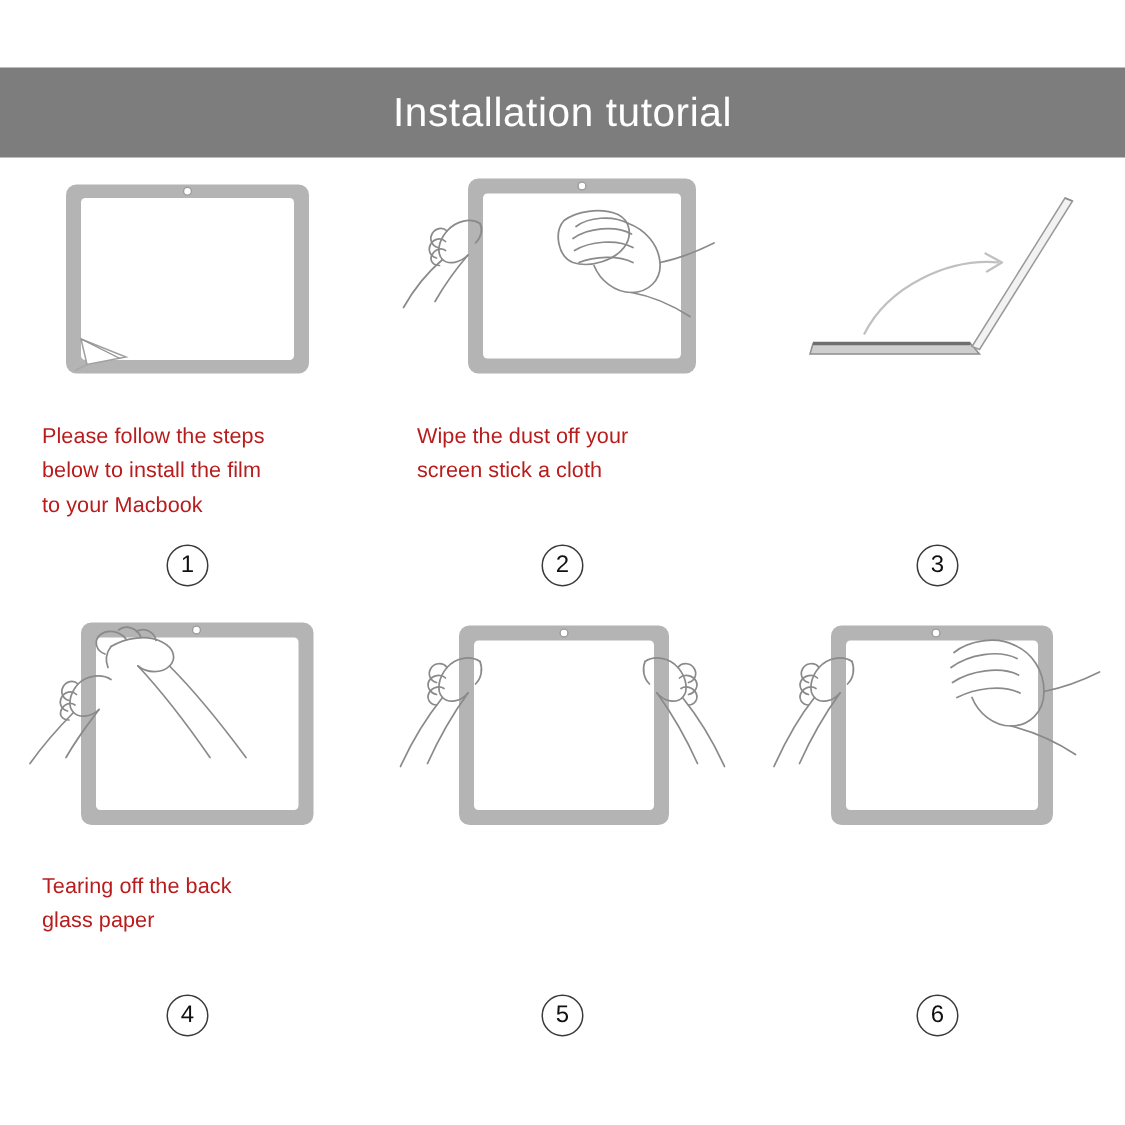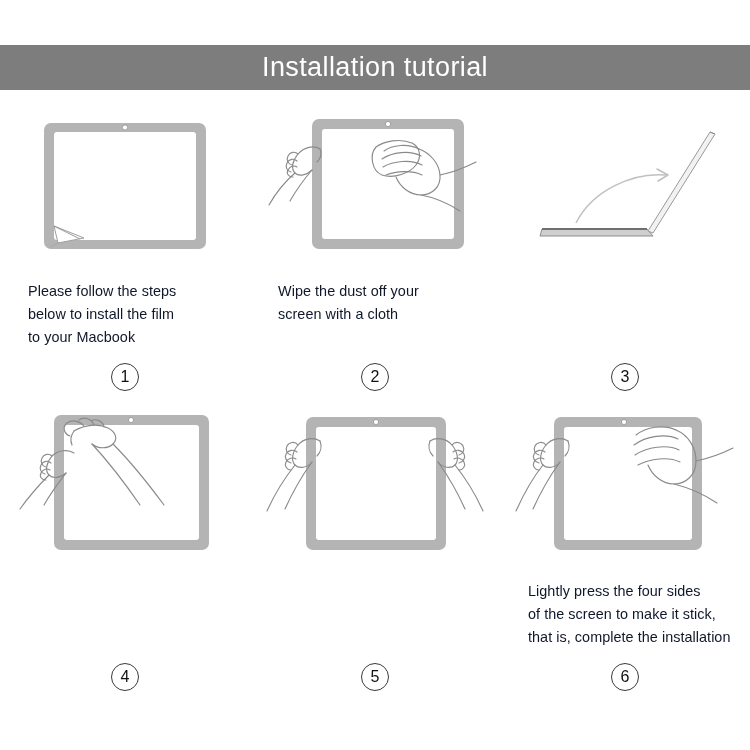--- a/index.html
+++ b/index.html
@@ -15,21 +15,21 @@
     overflow: hidden;
     position: relative;
   }
 
   
   .banner {
     position: absolute;
     left: 0;
     top: 45px;
     width: 750px;
-    height: 45px;
+    height: 60px;
     background: #7d7d7d;
     display: flex;
     align-items: center;
     justify-content: center;
   }
   .banner-title {
     color: #ffffff;
     font-size: 27px;
     font-weight: 400;
     letter-spacing: 0.4px;
@@ -62,21 +62,21 @@
     left: 0;
     top: 0;
     width: 100%;
     height: 100%;
     overflow: visible;
   }
   .caption {
     margin-left: 14px;
     font-size: 14.4px;
     line-height: 1.58;
-    color: #0f172a;
+    color: #b91c1c;
     white-space: pre-line;
     letter-spacing: 0.05px;
   }
   .badge-row {
     position: absolute;
     left: 0;
     bottom: 14px;
     width: 100%;
     display: flex;
     justify-content: center;
@@ -147,21 +147,21 @@
           <path d="M118 54 C128 47, 146 45, 157 51"></path>
           <path d="M119 62 C129 56, 147 54, 158 60"></path>
           <path d="M122 70 C132 66, 148 65, 158 70"></path>
           <path d="M155 44 C166 48, 175 58, 176 70 C177 82, 168 90, 157 90 C146 90, 136 82, 132 72"></path>
           <path d="M176 70 C186 68, 198 64, 212 57"></path>
           <path d="M157 90 C168 92, 182 97, 196 106"></path>
         </g>
       </svg>
     </div>
     <div class="caption">Wipe the dust off your
-screen with a cloth</div>
+screen stick a cloth</div>
     <div class="badge-row">
       <div class="badge">2</div>
     </div>
   </div>
 
   <div class="step">
     <div class="art">
       <svg viewBox="0 0 222 175">
 
         <path d="M28 124 L133 124 L139 131 L26 131 Z" fill="#cfcfcf" stroke="#8d8d8d" stroke-width="1"></path>
@@ -197,20 +197,22 @@
           <path d="M60 26 C70 20, 84 18, 94 23 C102 27, 104 34, 99 39 C94 44, 84 44, 78 39"></path>
           <path d="M70 21 C66 16, 58 14, 53 18 C48 22, 50 29, 56 31"></path>
           <path d="M80 20 C78 14, 70 11, 65 15"></path>
           <path d="M90 22 C89 16, 82 13, 77 16"></path>
           <path d="M99 39 C112 52, 130 73, 150 100"></path>
           <path d="M78 39 C92 54, 108 74, 126 100"></path>
           <path d="M60 26 C57 30, 56 35, 58 40"></path>
         </g>
       </svg>
     </div>
+    <div class="caption">Tearing off the back
+glass paper</div>
     <div class="badge-row">
       <div class="badge">4</div>
     </div>
   </div>
 
   <div class="step">
     <div class="art">
       <svg viewBox="0 0 222 175">
         <rect x="42" y="12" width="140" height="133" rx="7" ry="7" fill="#b4b4b4"></rect>
         <rect x="52" y="22" width="120" height="113" rx="3" ry="3" fill="#ffffff"></rect>
@@ -259,21 +261,18 @@
           <path d="M122 30 C132 22, 150 19, 162 25"></path>
           <path d="M120 40 C132 31, 152 28, 164 34"></path>
           <path d="M121 50 C133 42, 153 39, 165 45"></path>
           <path d="M124 60 C136 54, 154 51, 166 57"></path>
           <path d="M162 25 C174 30, 182 42, 182 56 C182 70, 172 79, 160 79 C148 79, 138 70, 134 60"></path>
           <path d="M182 56 C192 54, 205 50, 219 43"></path>
           <path d="M160 79 C172 82, 188 88, 203 98"></path>
         </g>
       </svg>
     </div>
-    <div class="caption">Lightly press the four sides
-of the screen to make it stick,
-that is, complete the installation</div>
     <div class="badge-row">
       <div class="badge">6</div>
     </div>
   </div>
 
 </div>
 
 </body></html>

